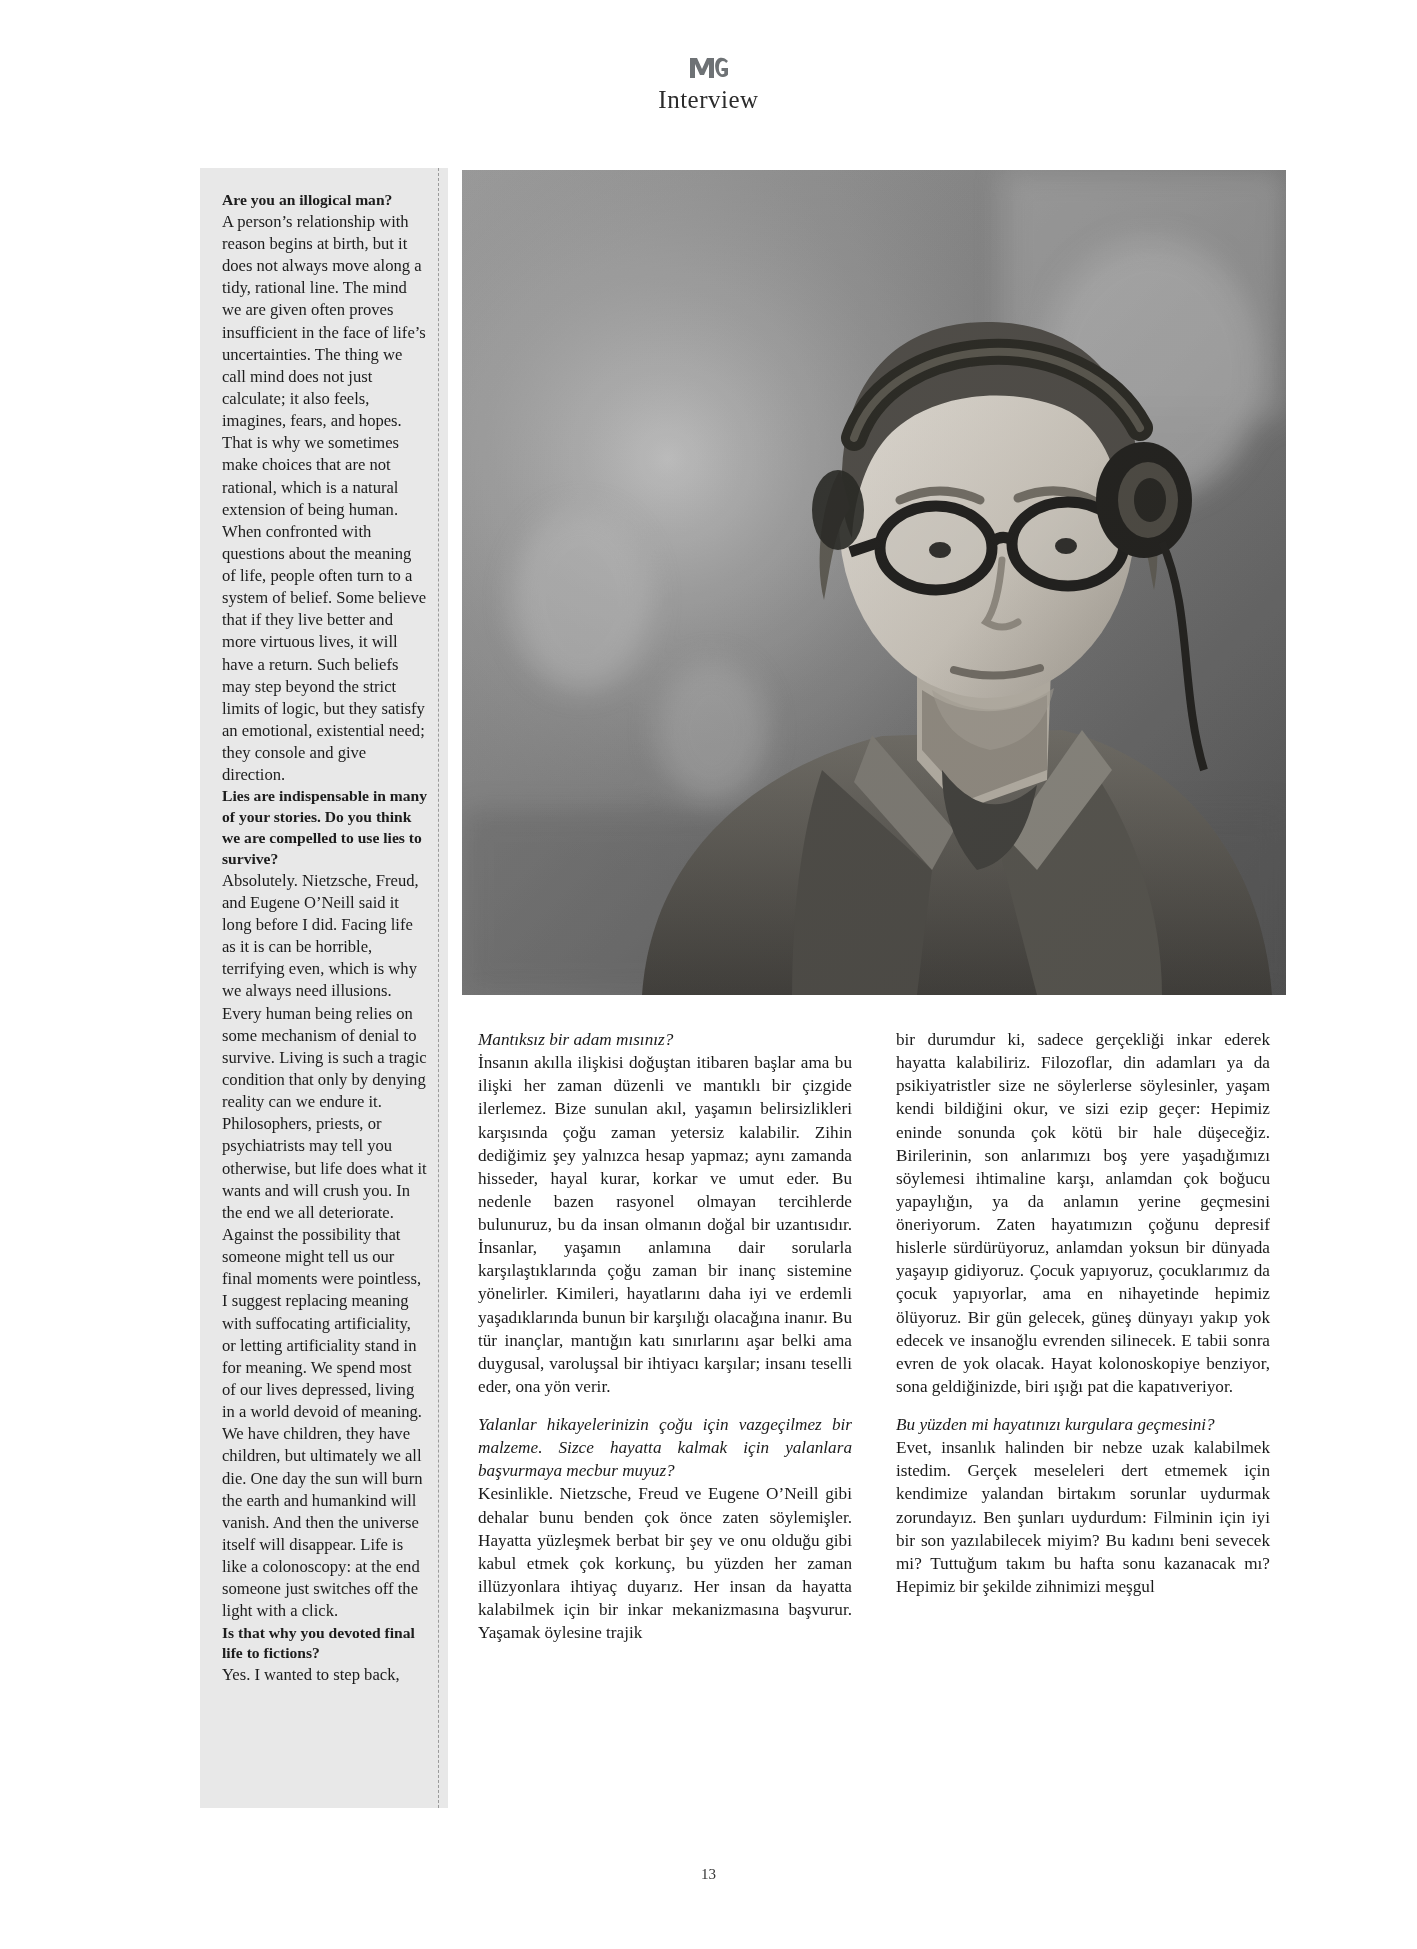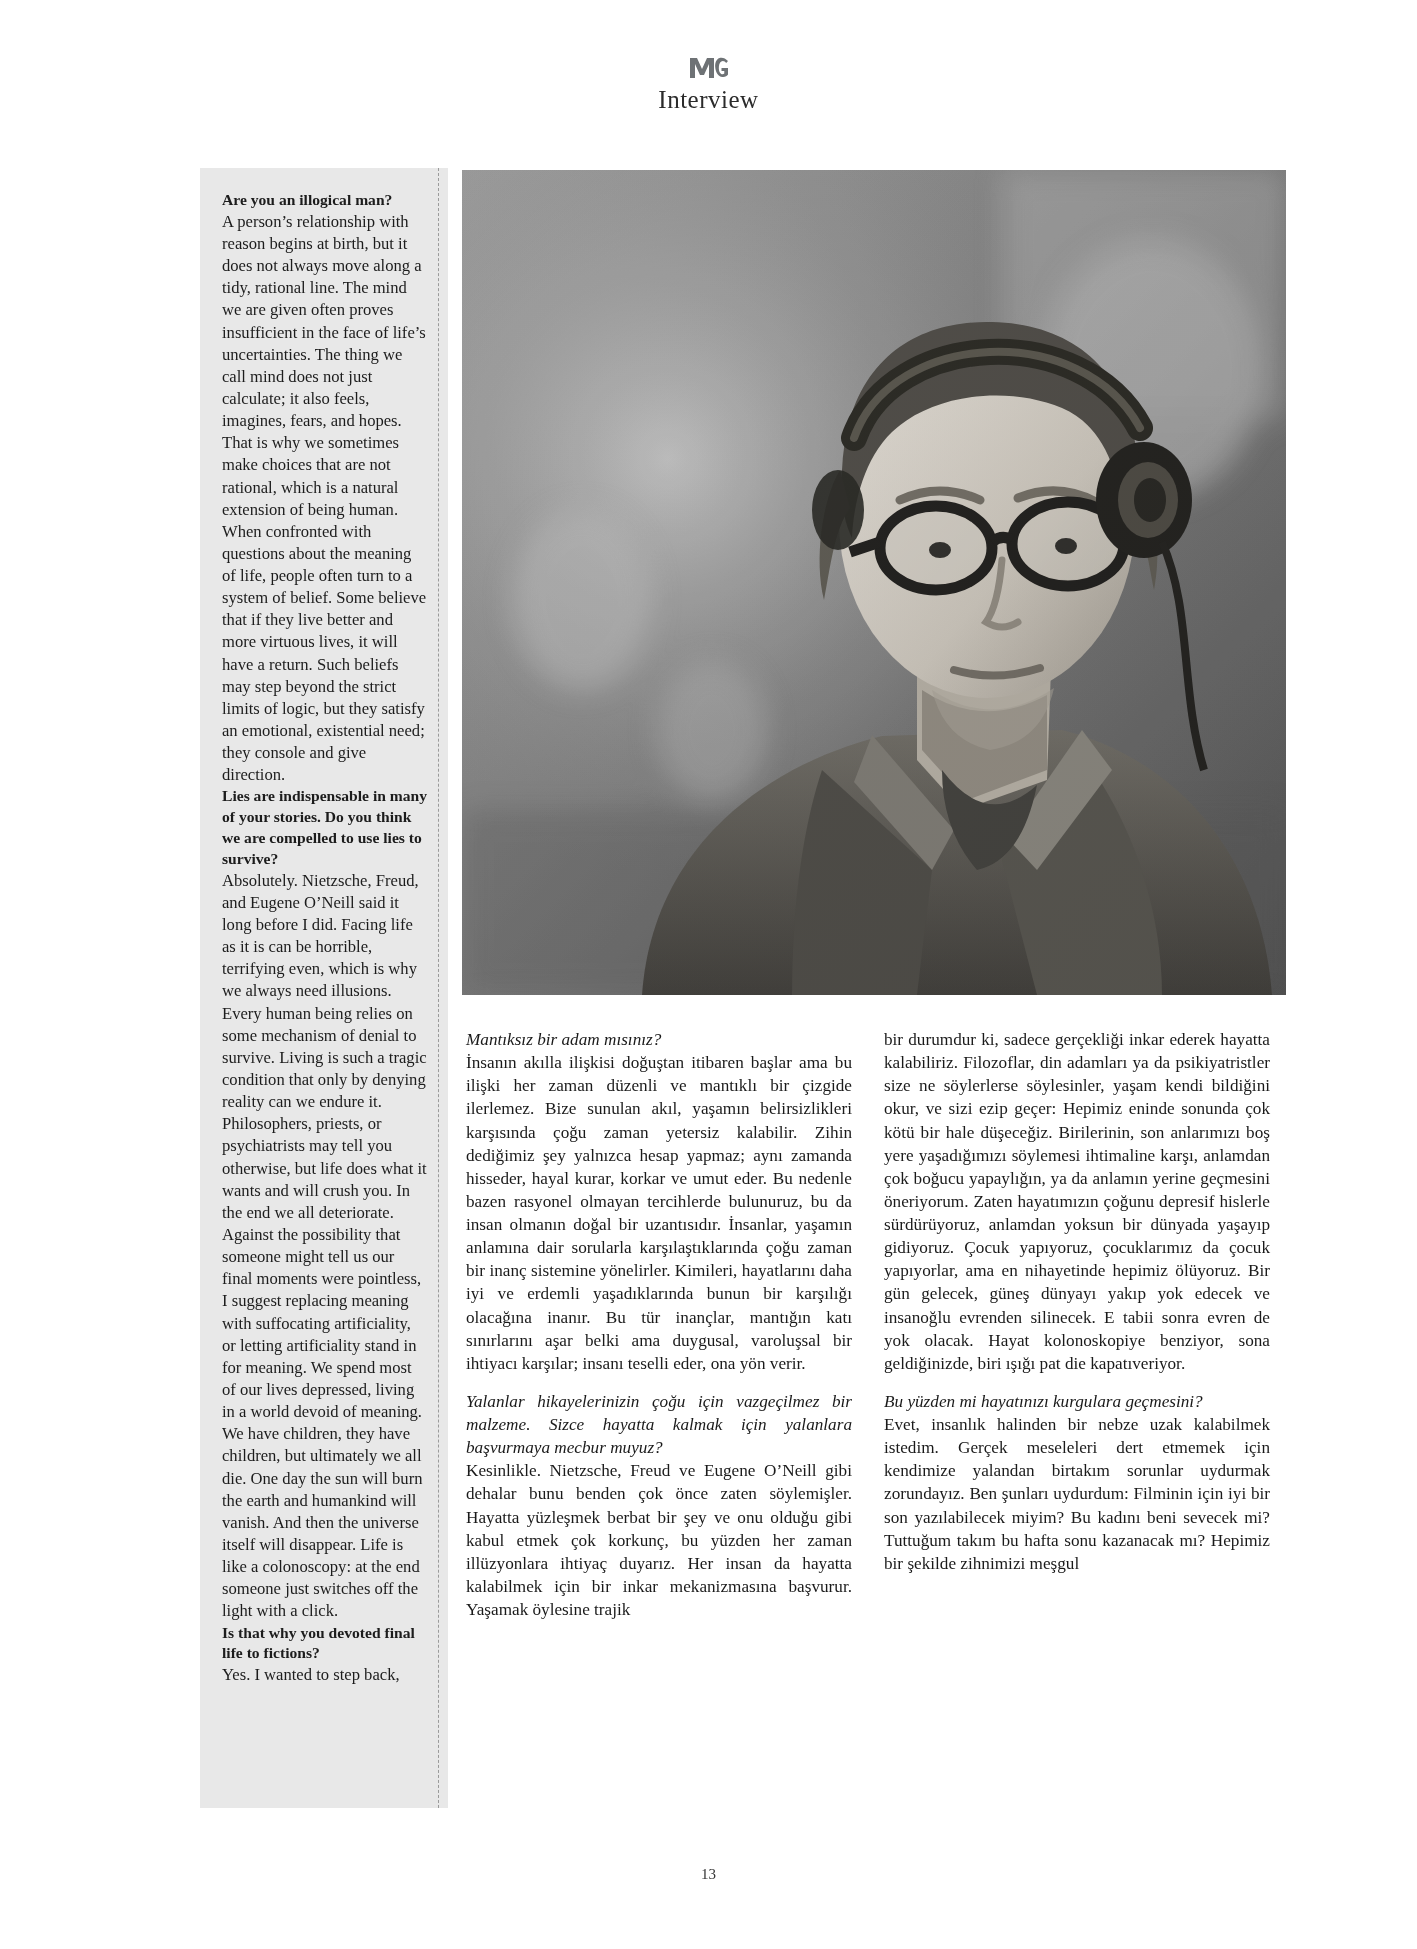--- a/index.html
+++ b/index.html
@@ -89,21 +89,21 @@
     position: absolute;
     top: 1028px;
     width: 390px;
     font-size: 17.2px;
     line-height: 1.345;
     text-align: justify;
     color: #1a1a1a;
   }
   .col-mid { left: 462px; }
   .col-right { left: 880px; }
-  .col p { margin: 0 0 0 4px; }
+  .col p { margin: 0 0 0 16px; }
   .col p + p { margin-top: 15px; }
   .q-ital {
     font-style: italic;
   }
 
   
   .folio {
     position: absolute;
     left: 0;
     top: 1866px;

